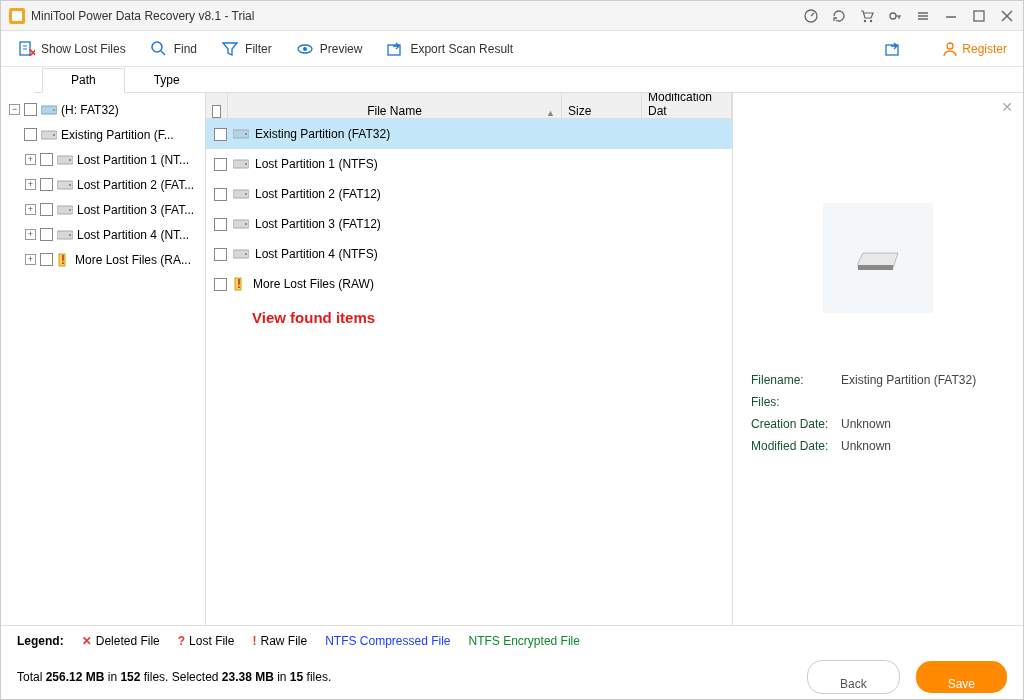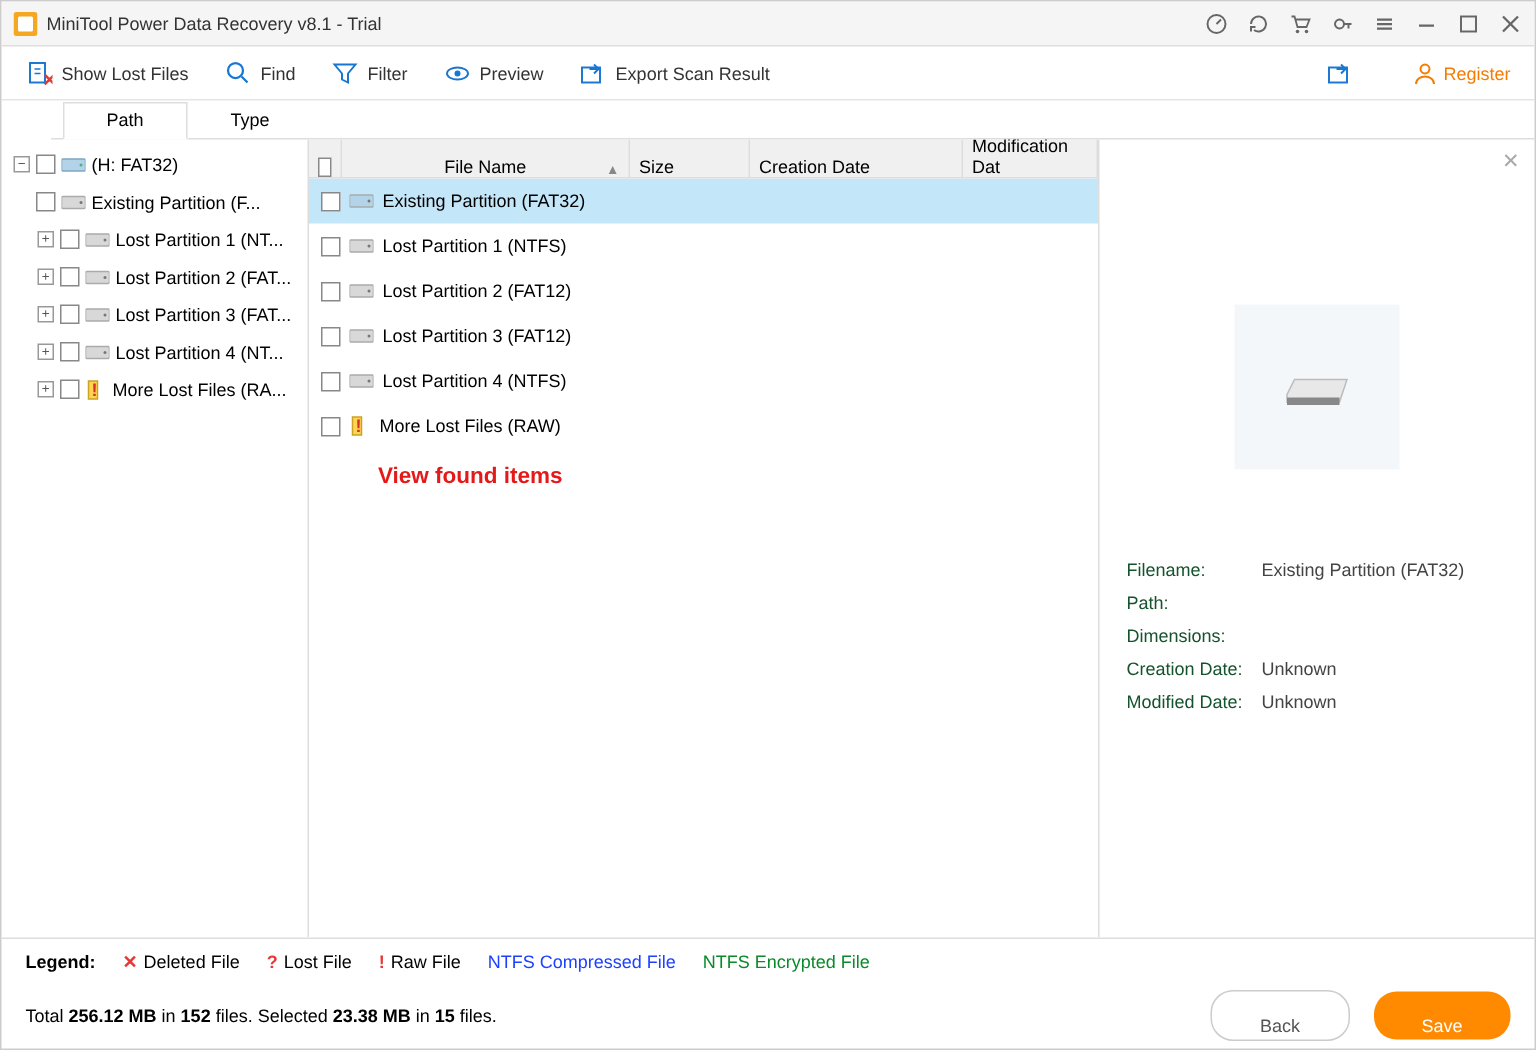--- a/index.html
+++ b/index.html
@@ -290,21 +290,20 @@
   <div class="list-pane">
     <div class="list-header">
       <div class="hcell cb-col">
           <span class="cb"></span>
         </div>
       <div class="hcell name-col">
           <span>File Name</span>
           <span class="sort-arrow">▲</span>
         </div>
       <div class="hcell size-col">Size</div>
-      <div class="hcell cdate-col">Creation Date</div>
       <div class="hcell mdate-col">Modification Dat</div>
     </div>
     <div class="list-body" id="list-body">
       <div class="list-row selected">
           <span class="cb" style="margin-left:4px"></span>
           <span class="drive-ic">
             <svg width="16" height="12">
               <rect x="0" y="2" width="16" height="8" rx="1" fill="#b3d4e8" stroke="#aaa"></rect>
               <circle cx="13" cy="6" r="1" fill="#777"></circle>
             </svg>
@@ -371,25 +370,21 @@
       <svg width="50" height="30">
           <path d="M5 20 L10 10 L45 10 L40 25 L5 25 Z" fill="#e8e8e8" stroke="#bbb"></path>
           <rect x="5" y="22" width="35" height="5" fill="#888"></rect>
         </svg>
     </div>
     <div class="meta-row">
         <span class="meta-label">Filename:</span>
         <span class="meta-val">Existing Partition (FAT32)</span>
       </div>
     <div class="meta-row">
-        <span class="meta-label">Path:</span>
-        <span class="meta-val"></span>
-      </div>
-    <div class="meta-row">
-        <span class="meta-label">Dimensions:</span>
+        <span class="meta-label">Files:</span>
         <span class="meta-val"></span>
       </div>
     <div class="meta-row">
         <span class="meta-label">Creation Date:</span>
         <span class="meta-val">Unknown</span>
       </div>
     <div class="meta-row">
         <span class="meta-label">Modified Date:</span>
         <span class="meta-val">Unknown</span>
       </div>

